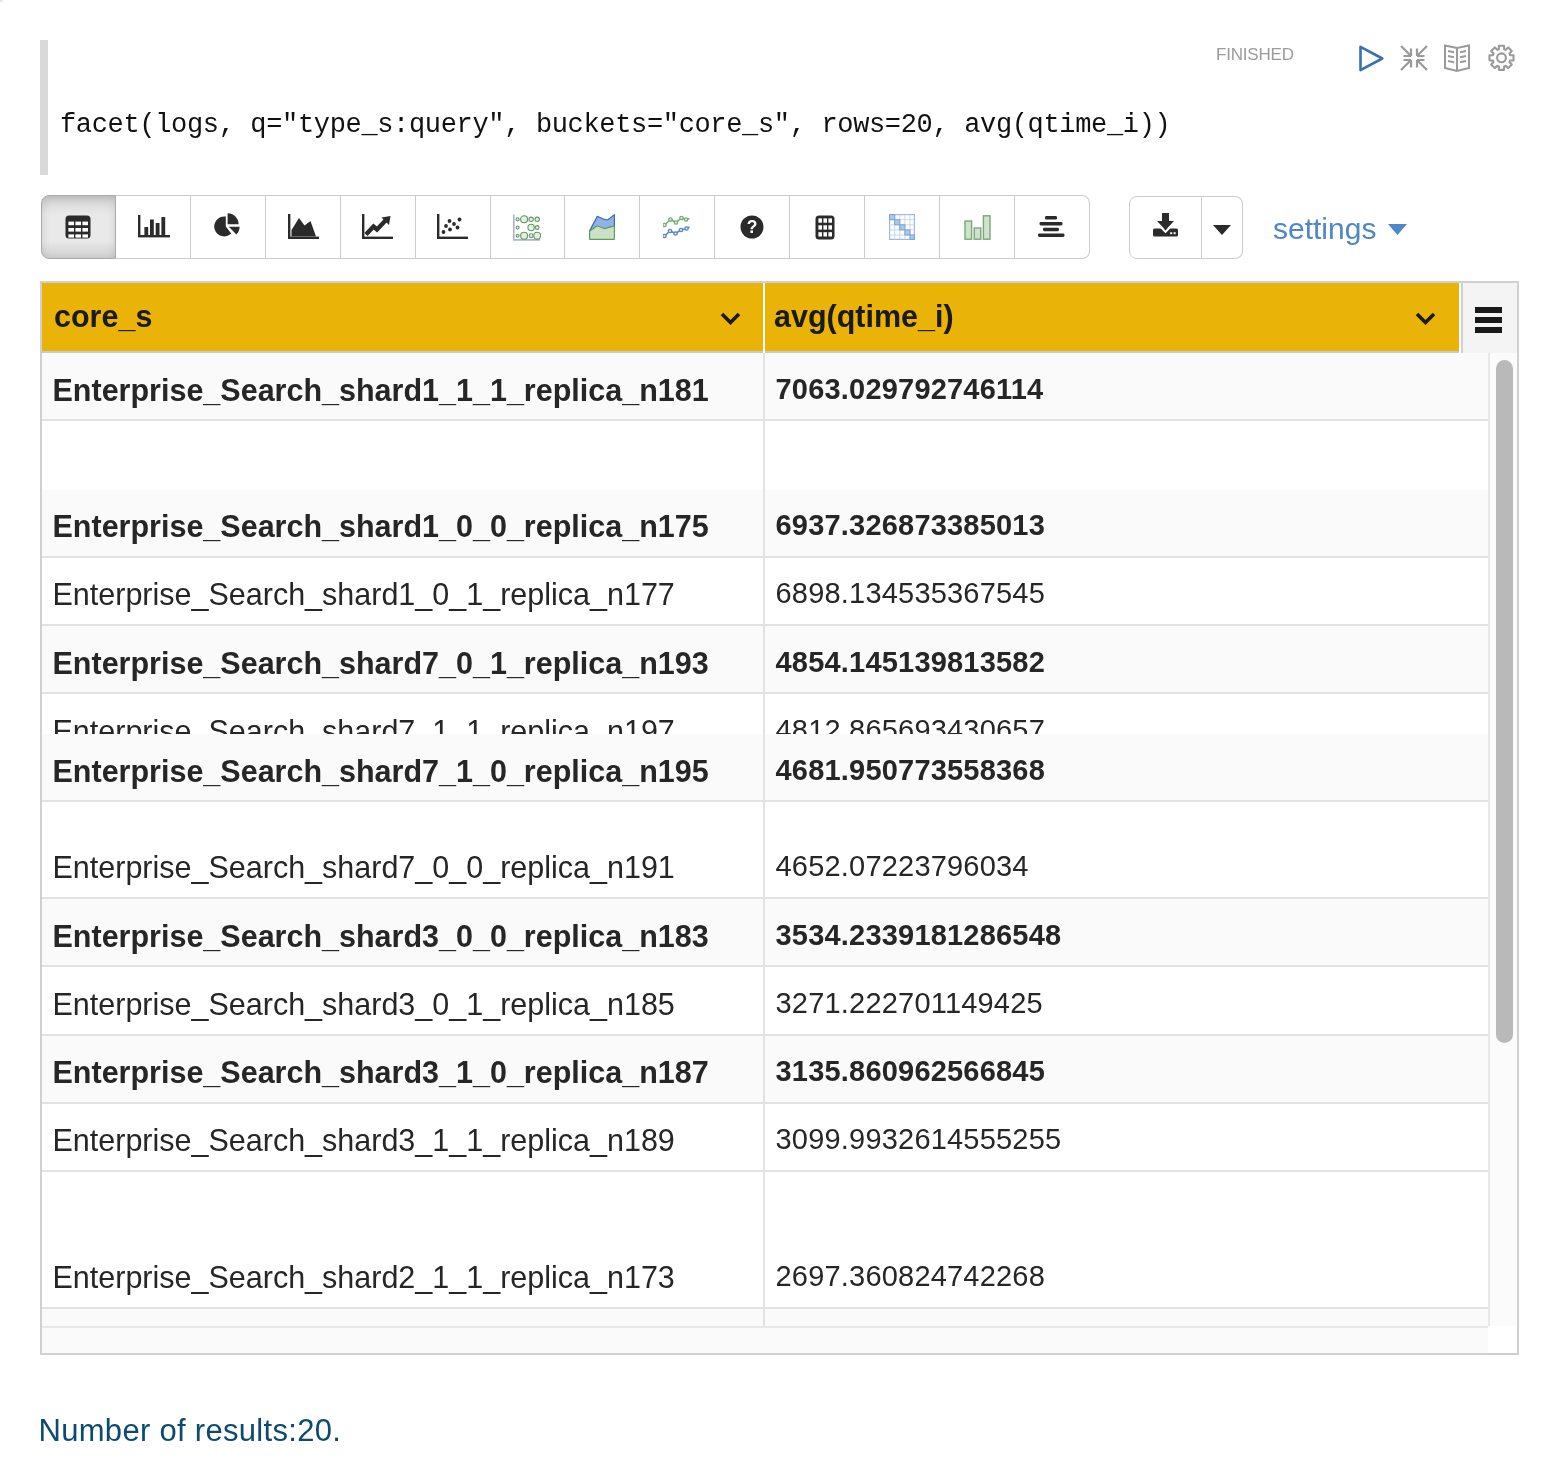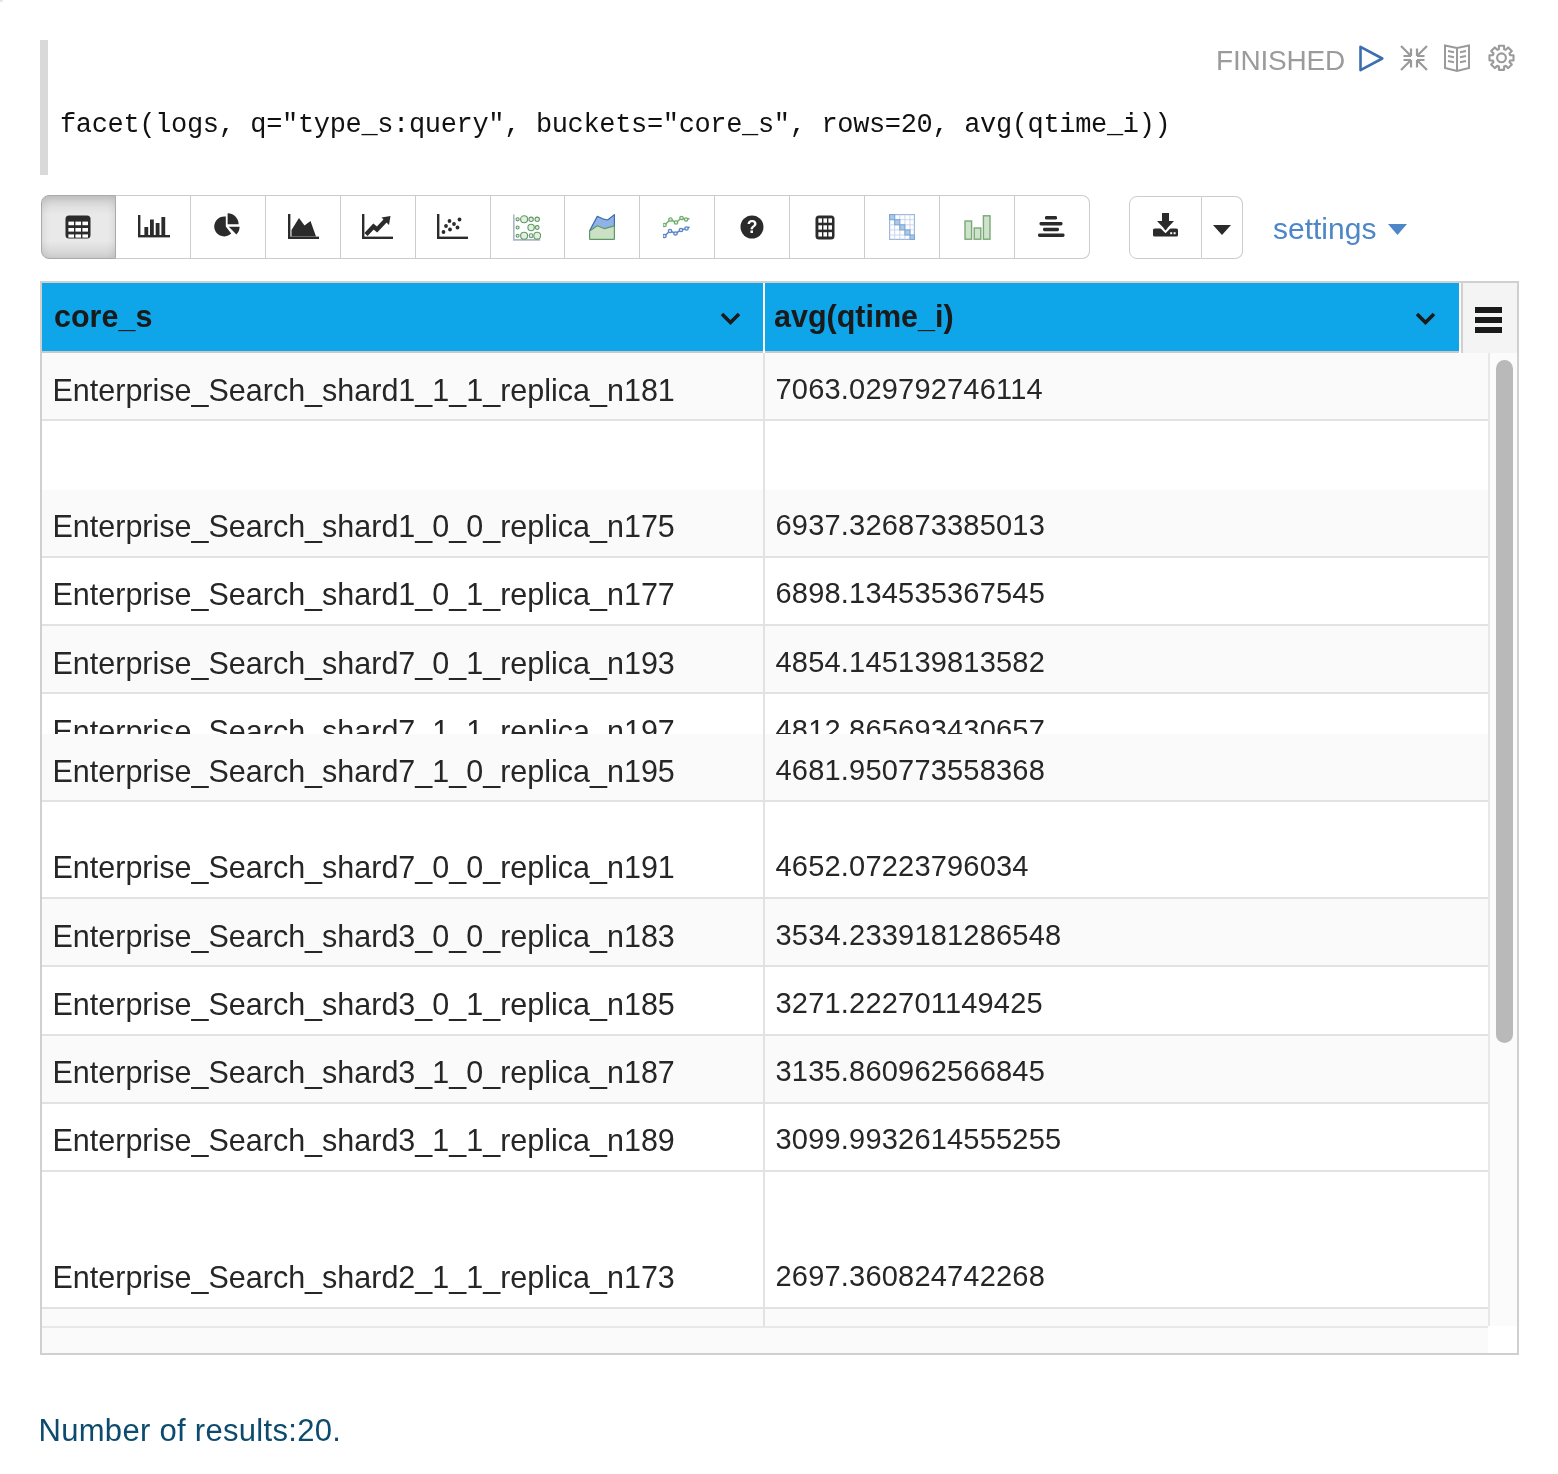--- a/index.html
+++ b/index.html
@@ -1,42 +1,42 @@
 <!DOCTYPE html>
 <html><head>
 <meta charset="utf-8">
 <style>
 html,body{margin:0;padding:0;background:#fff;}
 body{width:1558px;height:1474px;position:relative;font-family:"Liberation Sans",sans-serif;overflow:hidden;}
 .abs{position:absolute;}
-#status{left:1216px;top:45px;font-size:28px;color:#9b9b9b;letter-spacing:-0.2px;}
+#status{left:1216px;top:45px;font-size:17px;color:#9b9b9b;letter-spacing:-0.2px;}
 #gutter{left:40px;top:40px;width:8px;height:135px;background:#d9d9d9;}
 #code{left:60px;top:110px;font-family:"Liberation Mono",monospace;font-size:27px;letter-spacing:-0.34px;color:#111;white-space:pre;}
 
 #btngroup{left:41px;top:195px;height:64px;display:flex;}
 .tbtn{width:74.93px;height:64px;box-sizing:border-box;border:1.5px solid #cccccc;border-left:none;background:#fff;display:flex;align-items:center;justify-content:center;}
 .tbtn:first-child{border-left:1.5px solid #cccccc;border-radius:8px 0 0 8px;}
 .tbtn:last-child{border-radius:0 8px 8px 0;}
 .tbtn.active{background:linear-gradient(180deg,#d4d4d4 0%,#e9e9e9 30%,#e9e9e9 72%,#cfcfcf 100%);border-color:#aaaaaa;box-shadow:inset 0 3px 8px rgba(0,0,0,0.13);}
 
 #dlgroup{left:1129px;top:196px;height:63px;display:flex;}
 .dbtn{box-sizing:border-box;border:1.5px solid #cccccc;background:#fff;display:flex;align-items:center;justify-content:center;}
 #dlbtn{width:73px;border-radius:8px 0 0 8px;}
 #dlcaret{width:41px;border-left:none;border-radius:0 8px 8px 0;}
 #settings{left:1273px;top:212px;font-size:30px;color:#4d87c7;}
 #settings svg{margin-left:12px;}
 
 #grid{left:40px;top:281px;width:1479px;height:1074px;box-sizing:border-box;border:2px solid #d0d0d0;background:#fff;}
-.hcell{position:absolute;top:0;height:70px;background:#0ea5e9;box-sizing:border-box;border-bottom:2px solid #c9c9c9;}
+.hcell{position:absolute;top:0;height:70px;background:#eab308;box-sizing:border-box;border-bottom:2px solid #c9c9c9;}
 .htext{position:absolute;left:12px;top:16px;font-size:30.5px;font-weight:bold;color:#1a1a1a;}
 .chev{position:absolute;top:29px;}
 #menucell{position:absolute;top:0;left:1419px;width:56px;height:72px;background:#f4f4f4;box-sizing:border-box;border-left:2px solid #d0d0d0;border-bottom:2px solid #c9c9c9;}
 .hline{position:absolute;width:27px;height:6px;background:#1a1a1a;left:12px;}
 .row{position:absolute;left:0;width:1446px;height:68.25px;box-sizing:border-box;border-bottom:2px solid #e2e2e2;}
-.row.odd{background:#fafafa;}
+.row.odd{background:#fafafa;font-weight:bold;}
 .c1{position:absolute;left:10.5px;top:19.5px;font-size:30.5px;color:#262626;}
 .c2{position:absolute;left:733.5px;top:19.5px;font-size:29px;letter-spacing:0.2px;color:#262626;}
 .vsep{position:absolute;left:721px;top:70px;width:2px;height:973px;background:#e2e2e2;}
 #vtrack{position:absolute;left:1446px;top:70px;width:29px;height:973px;background:#fbfbfb;border-left:2px solid #e8e8e8;box-sizing:border-box;}
 #vthumb{position:absolute;left:1454px;top:77px;width:17px;height:683px;background:#b9b9b9;border-radius:9px;}
 #hstrip{position:absolute;left:0;top:1042.5px;width:1446px;height:27.5px;background:#fafafa;border-top:2px solid #e8e8e8;box-sizing:border-box;}
 #results{left:38.5px;top:1413px;font-size:31px;letter-spacing:0.3px;color:#0c4a6e;}
 </style>
 </head>
 <body>

